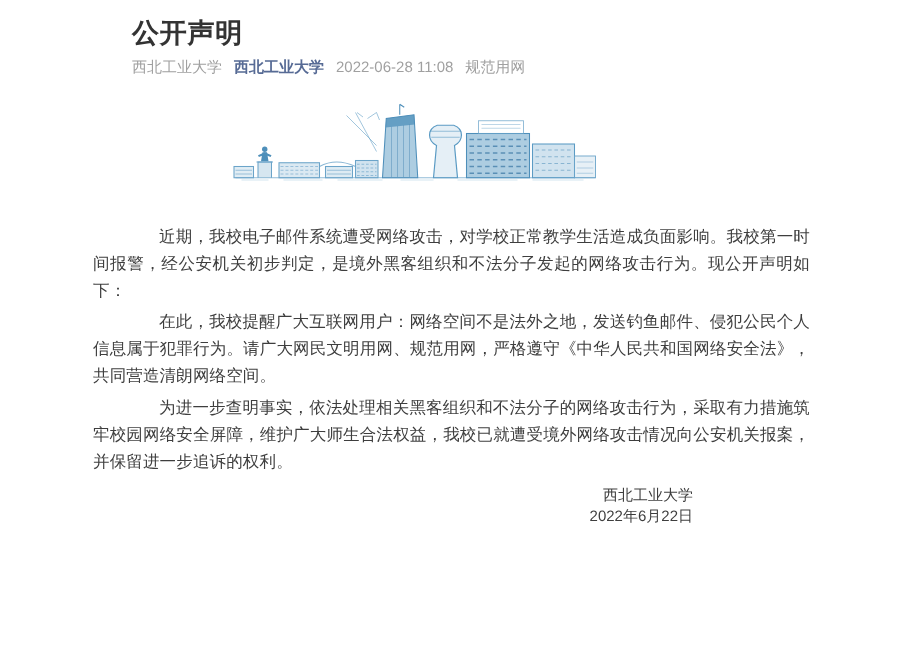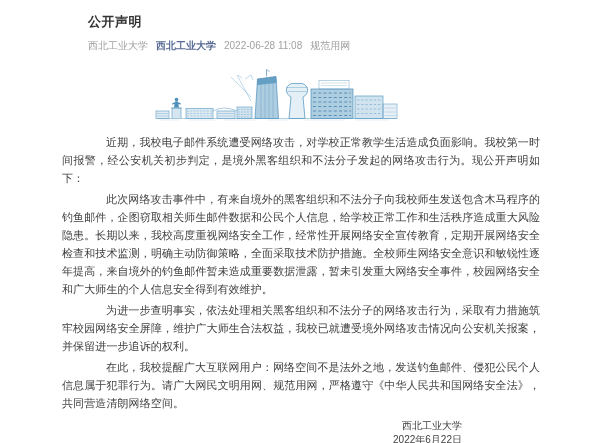--- a/index.html
+++ b/index.html
@@ -6,34 +6,34 @@
   html, body { background: #ffffff; }
   body {
     width: 600px; height: 443px; overflow: hidden;
     font-family: "Liberation Sans", sans-serif;
     -webkit-font-smoothing: antialiased;
   }
   .article { padding: 12px 60px 0 62px; }
 
   .header { margin-left: 26px; }
   .page-title {
-    font-size: 13px; font-weight: 700; color: #333333;
+    font-size: 18px; font-weight: 700; color: #333333;
     letter-spacing: 0.5px; line-height: 20px;
   }
   .meta {
     margin-top: 7px; display: flex; align-items: center; gap: 8px;
     font-size: 10px; line-height: 13px; white-space: nowrap;
   }
   .meta .gray { color: #a0a0a0; }
   .meta .account { color: #576b95; font-weight: 600; cursor: pointer; }
 
   .banner { margin: 15px 0 0 93px; width: 244px; height: 54px; cursor: pointer; }
   .banner svg { display: block; width: 244px; height: 54px; }
 
-  .content { margin-top: 12px; }
+  .content { margin-top: 28px; }
   .content p {
     font-size: 11px; line-height: 18px; color: #3e3e3e;
     text-align: justify; text-indent: 44px; margin-bottom: 3px;
     letter-spacing: 0.1px;
   }
 
   .signature { margin-top: 7px; text-align: right; padding-right: 78px; }
   .signature .sig-name  { font-size: 10px; color: #3e3e3e; line-height: 14px; }
   .signature .sig-date  { font-size: 10px; color: #3e3e3e; line-height: 14px; }
 </style>
@@ -106,23 +106,22 @@
         <rect x="200" y="29" width="28" height="22.5" fill="#5b9bc4" fill-opacity="0.28" stroke="#5b9bc4" stroke-width="0.7"></rect>
         <path d="M202 33 h24 M202 37.5 h24 M202 42 h24 M202 46.5 h24" stroke="#4e8fba" stroke-width="0.8" opacity="0.55" stroke-dasharray="2.4 1.8" fill="none"></path>
         <rect x="228" y="37" width="14" height="14.5" fill="#5b9bc4" fill-opacity="0.15" stroke="#6ba4c9" stroke-width="0.6"></rect>
         <path d="M229.5 41 h11 M229.5 45 h11 M229.5 48.5 h11" stroke="#6ba4c9" stroke-width="0.5" opacity="0.6" fill="none"></path>
       </g>
     </svg>
   </div>
 
   <div class="content">
     <p>近期，我校电子邮件系统遭受网络攻击，对学校正常教学生活造成负面影响。我校第一时间报警，经公安机关初步判定，是境外黑客组织和不法分子发起的网络攻击行为。现公开声明如下：</p>
-    <p>此次网络攻击事件中，有来自境外的黑客组织和不法分子向我校师生发送包含木马程序的钓鱼邮件，企图窃取相关师生邮件数据和公民个人信息，给学校正常工作和生活秩序造成重大风险隐患。长期以来，我校高度重视网络安全工作，经常性开展网络安全宣传教育，定期开展网络安全检查和技术监测，明确主动防御策略，全面采取技术防护措施。全校师生网络安全意识和敏锐性逐年提高，来自境外的钓鱼邮件暂未造成重要数据泄露，暂未引发重大网络安全事件，校园网络安全和广大师生的个人信息安全得到有效维护。</p>
+    <p>在此，我校提醒广大互联网用户：网络空间不是法外之地，发送钓鱼邮件、侵犯公民个人信息属于犯罪行为。请广大网民文明用网、规范用网，严格遵守《中华人民共和国网络安全法》，共同营造清朗网络空间。</p>
     <p>为进一步查明事实，依法处理相关黑客组织和不法分子的网络攻击行为，采取有力措施筑牢校园网络安全屏障，维护广大师生合法权益，我校已就遭受境外网络攻击情况向公安机关报案，并保留进一步追诉的权利。</p>
-    <p>在此，我校提醒广大互联网用户：网络空间不是法外之地，发送钓鱼邮件、侵犯公民个人信息属于犯罪行为。请广大网民文明用网、规范用网，严格遵守《中华人民共和国网络安全法》，共同营造清朗网络空间。</p>
   </div>
 
   <div class="signature">
     <div class="sig-name">西北工业大学</div>
     <div class="sig-date">2022年6月22日</div>
   </div>
 
 </div>
 
 </body></html>

